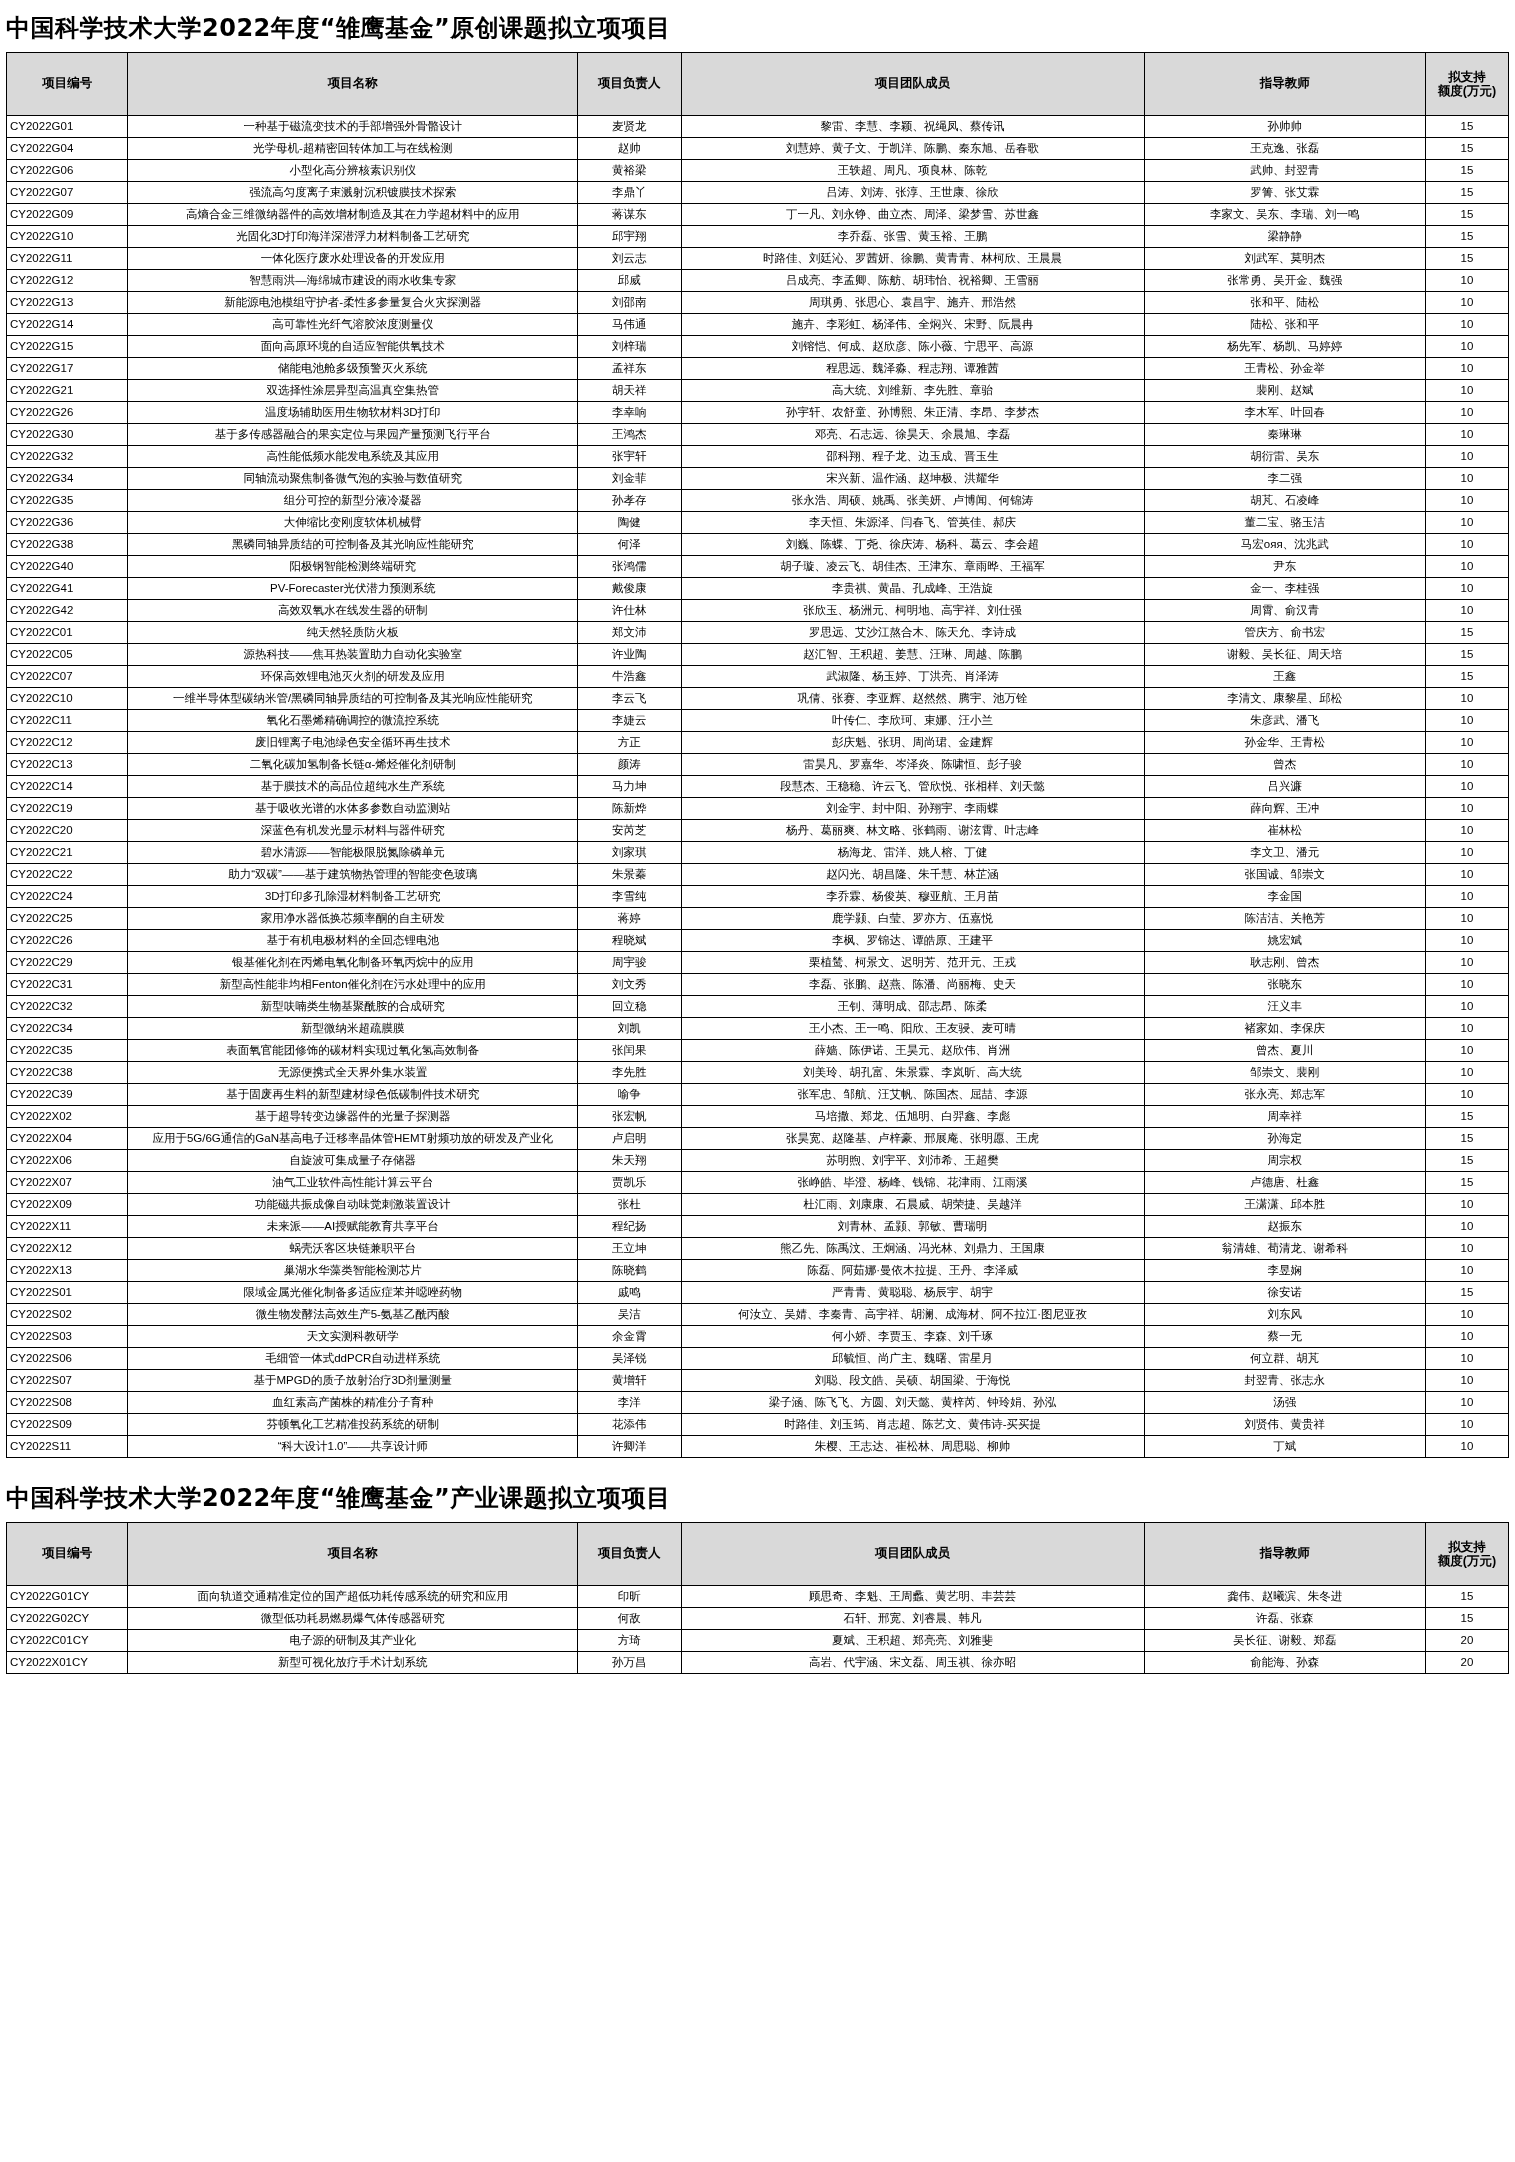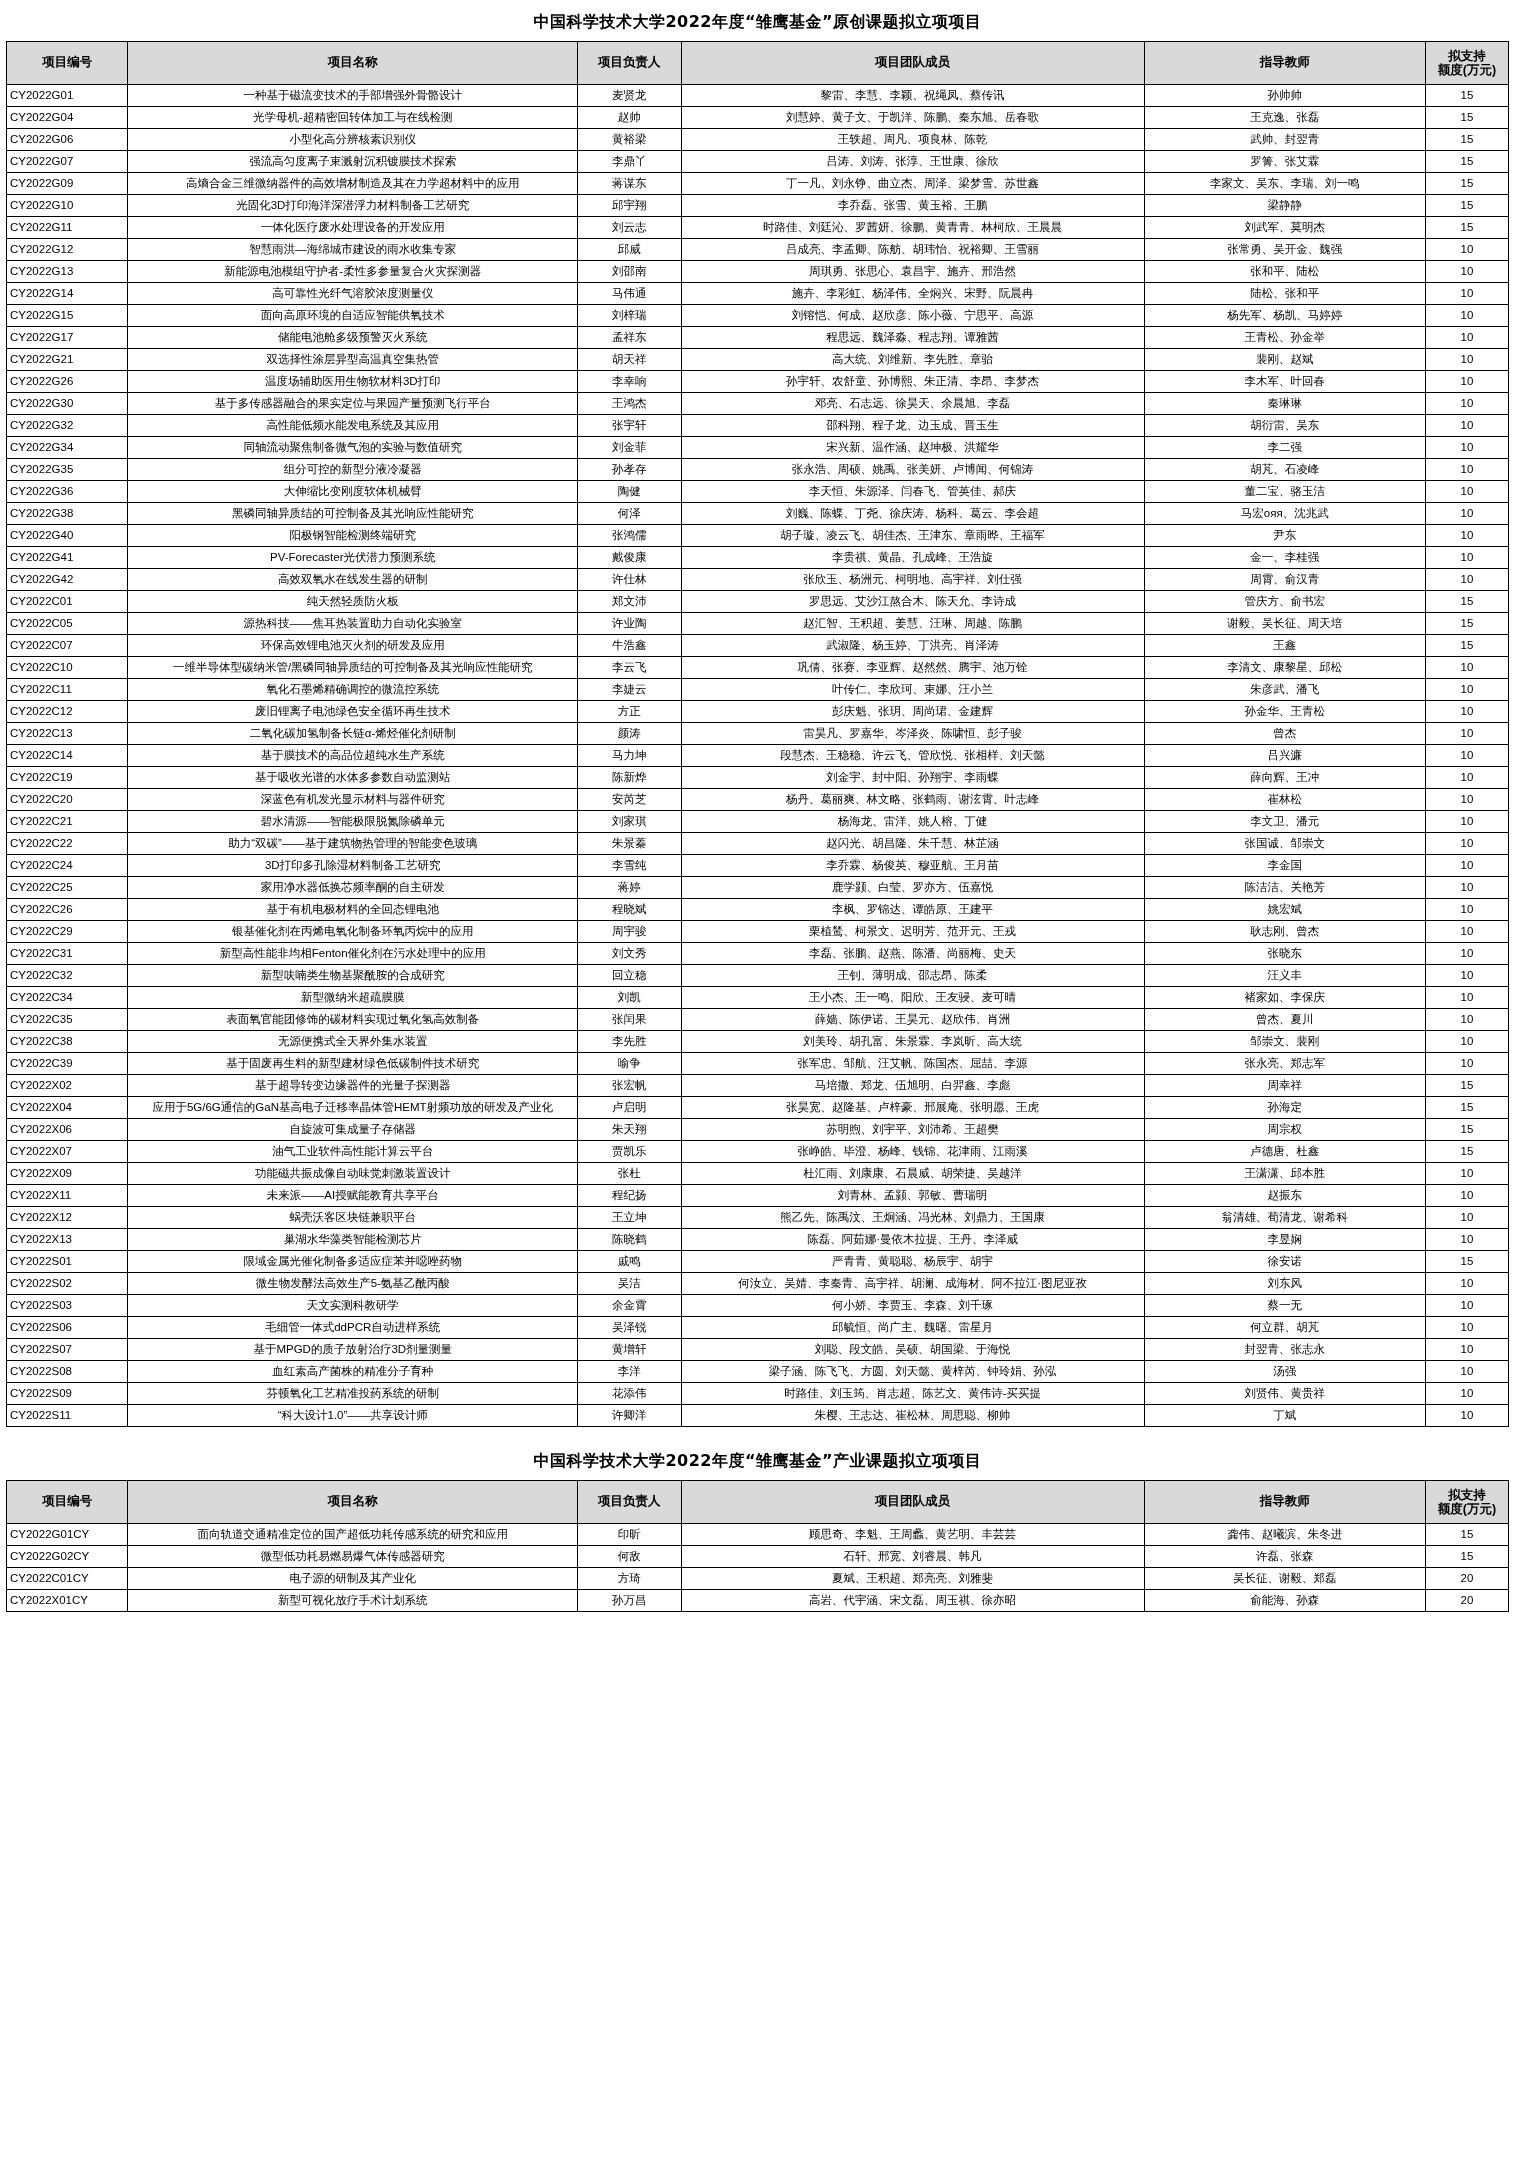--- a/index.html
+++ b/index.html
@@ -12,22 +12,21 @@
     font-family: "Liberation Sans", "DejaVu Sans", sans-serif;
     color: #000000;
     -webkit-font-smoothing: antialiased;
   }
   .page {
     width: 1515px;
     padding: 6px 6px 10px 6px;
     box-sizing: border-box;
   }
   .doc-title {
-    text-align: center;
-    font-size: 16px;
+    font-size: 24px;
     font-weight: bold;
     letter-spacing: 0.5px;
     margin: 6px 0 8px 0;
     font-family: "DejaVu Sans", "Liberation Sans", sans-serif;
   }
   .doc-title.second {
     margin-top: 24px;
     margin-bottom: 8px;
   }
   table.grid {
@@ -43,21 +42,21 @@
     vertical-align: middle;
     word-break: break-all;
     overflow-wrap: anywhere;
   }
   table.grid thead th {
     background: #d9d9d9;
     font-weight: bold;
     text-align: center;
     font-size: 12.5px;
     height: 34px;
-    padding: 4px 2px;
+    padding: 14px 2px;
   }
   
   col.c-id    { width: 108px; }
   col.c-name  { width: 400px; }
   col.c-lead  { width: 92px; }
   col.c-team  { width: 412px; }
   col.c-adv   { width: 250px; }
   col.c-amt   { width: 74px; }
 
   td.id    { text-align: left;   padding-left: 5px; }

